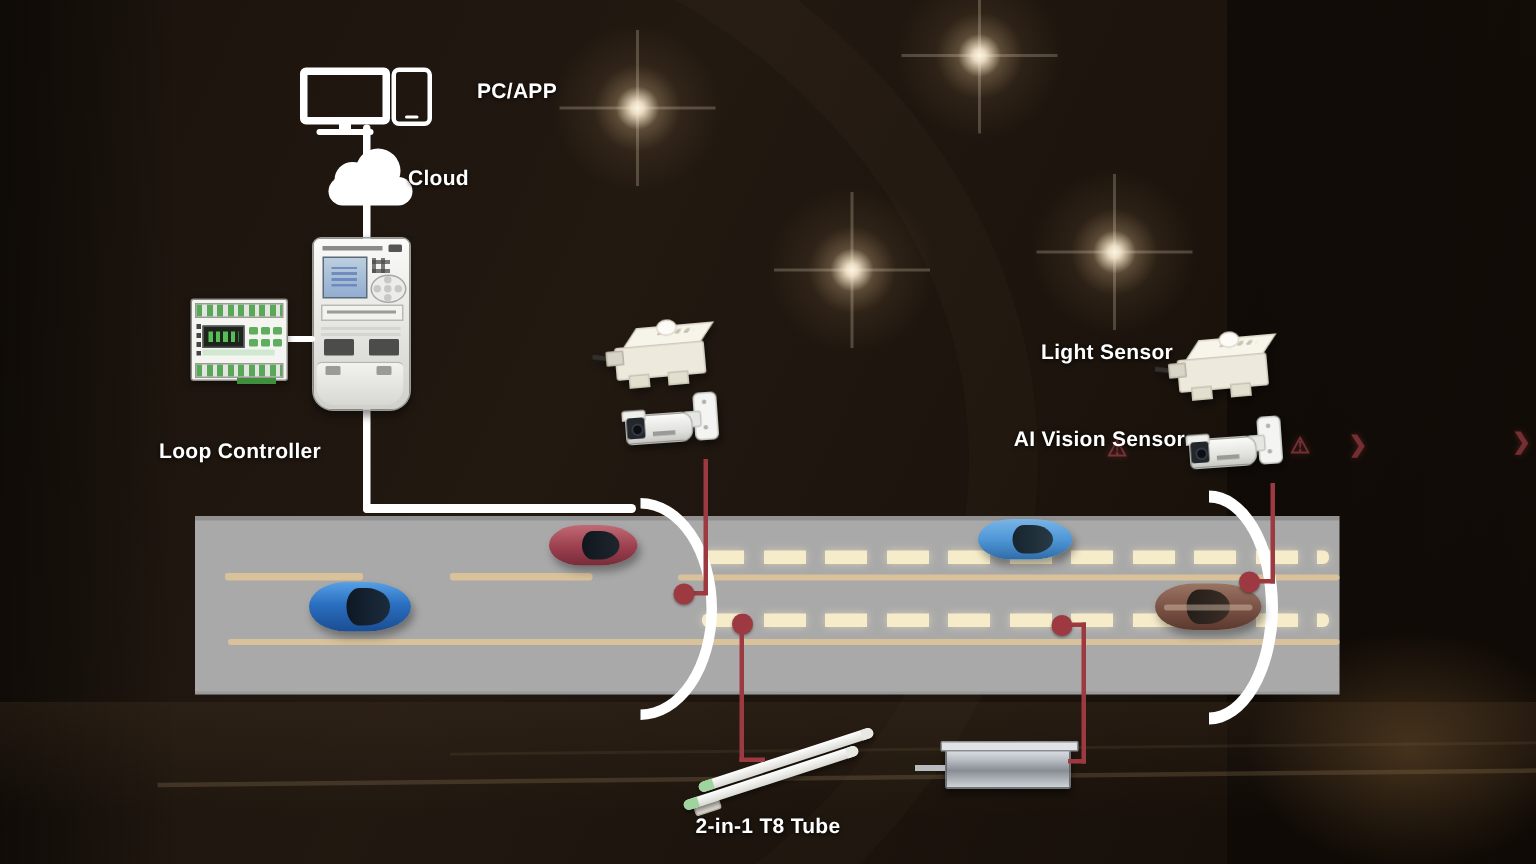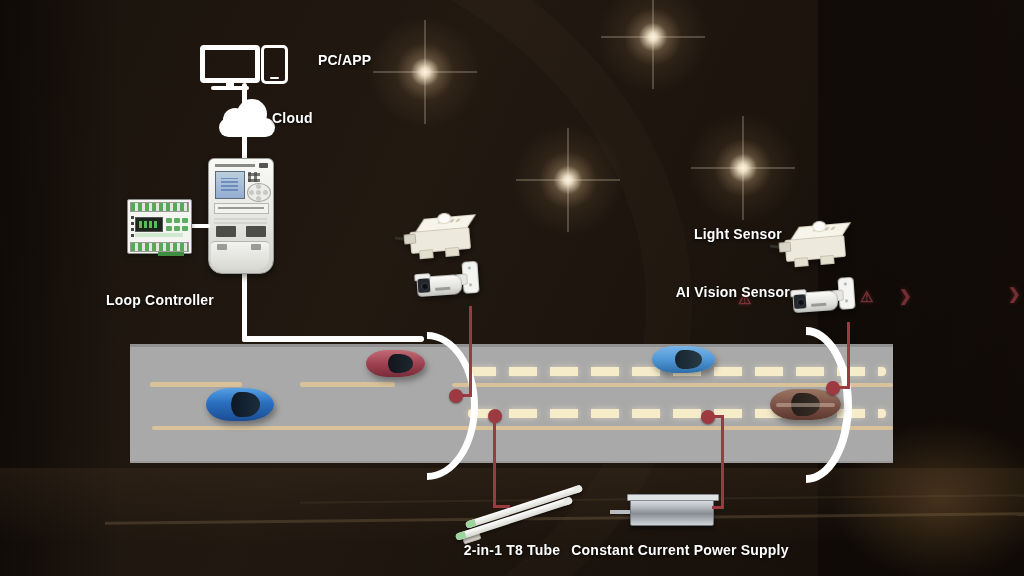--- a/index.html
+++ b/index.html
@@ -261,15 +261,14 @@
   <div class="tube" style="left:466px;top:522px;"></div>
   <div class="tube" style="left:456px;top:534px;"></div>
   <div class="psu"></div>
 
   <div class="lbl" style="left:318px;top:52px;">PC/APP</div>
   <div class="lbl" style="left:272px;top:110px;">Cloud</div>
   <div class="lbl center" style="left:104px;top:264px;width:112px;margin-top:28px;">Loop Controller</div>
   <div class="lbl right" style="left:660px;top:226px;width:122px;">Light Sensor</div>
   <div class="lbl right" style="left:652px;top:284px;width:138px;">AI Vision Sensor</div>
   <div class="lbl center" style="left:438px;top:542px;width:148px;">2-in-1 T8 Tube</div>
-  <div class="lbl center" style="left:550px;top:542px;width:260px;">Constant Current Power Supply</div>
 
 </div>
 
 </body></html>

